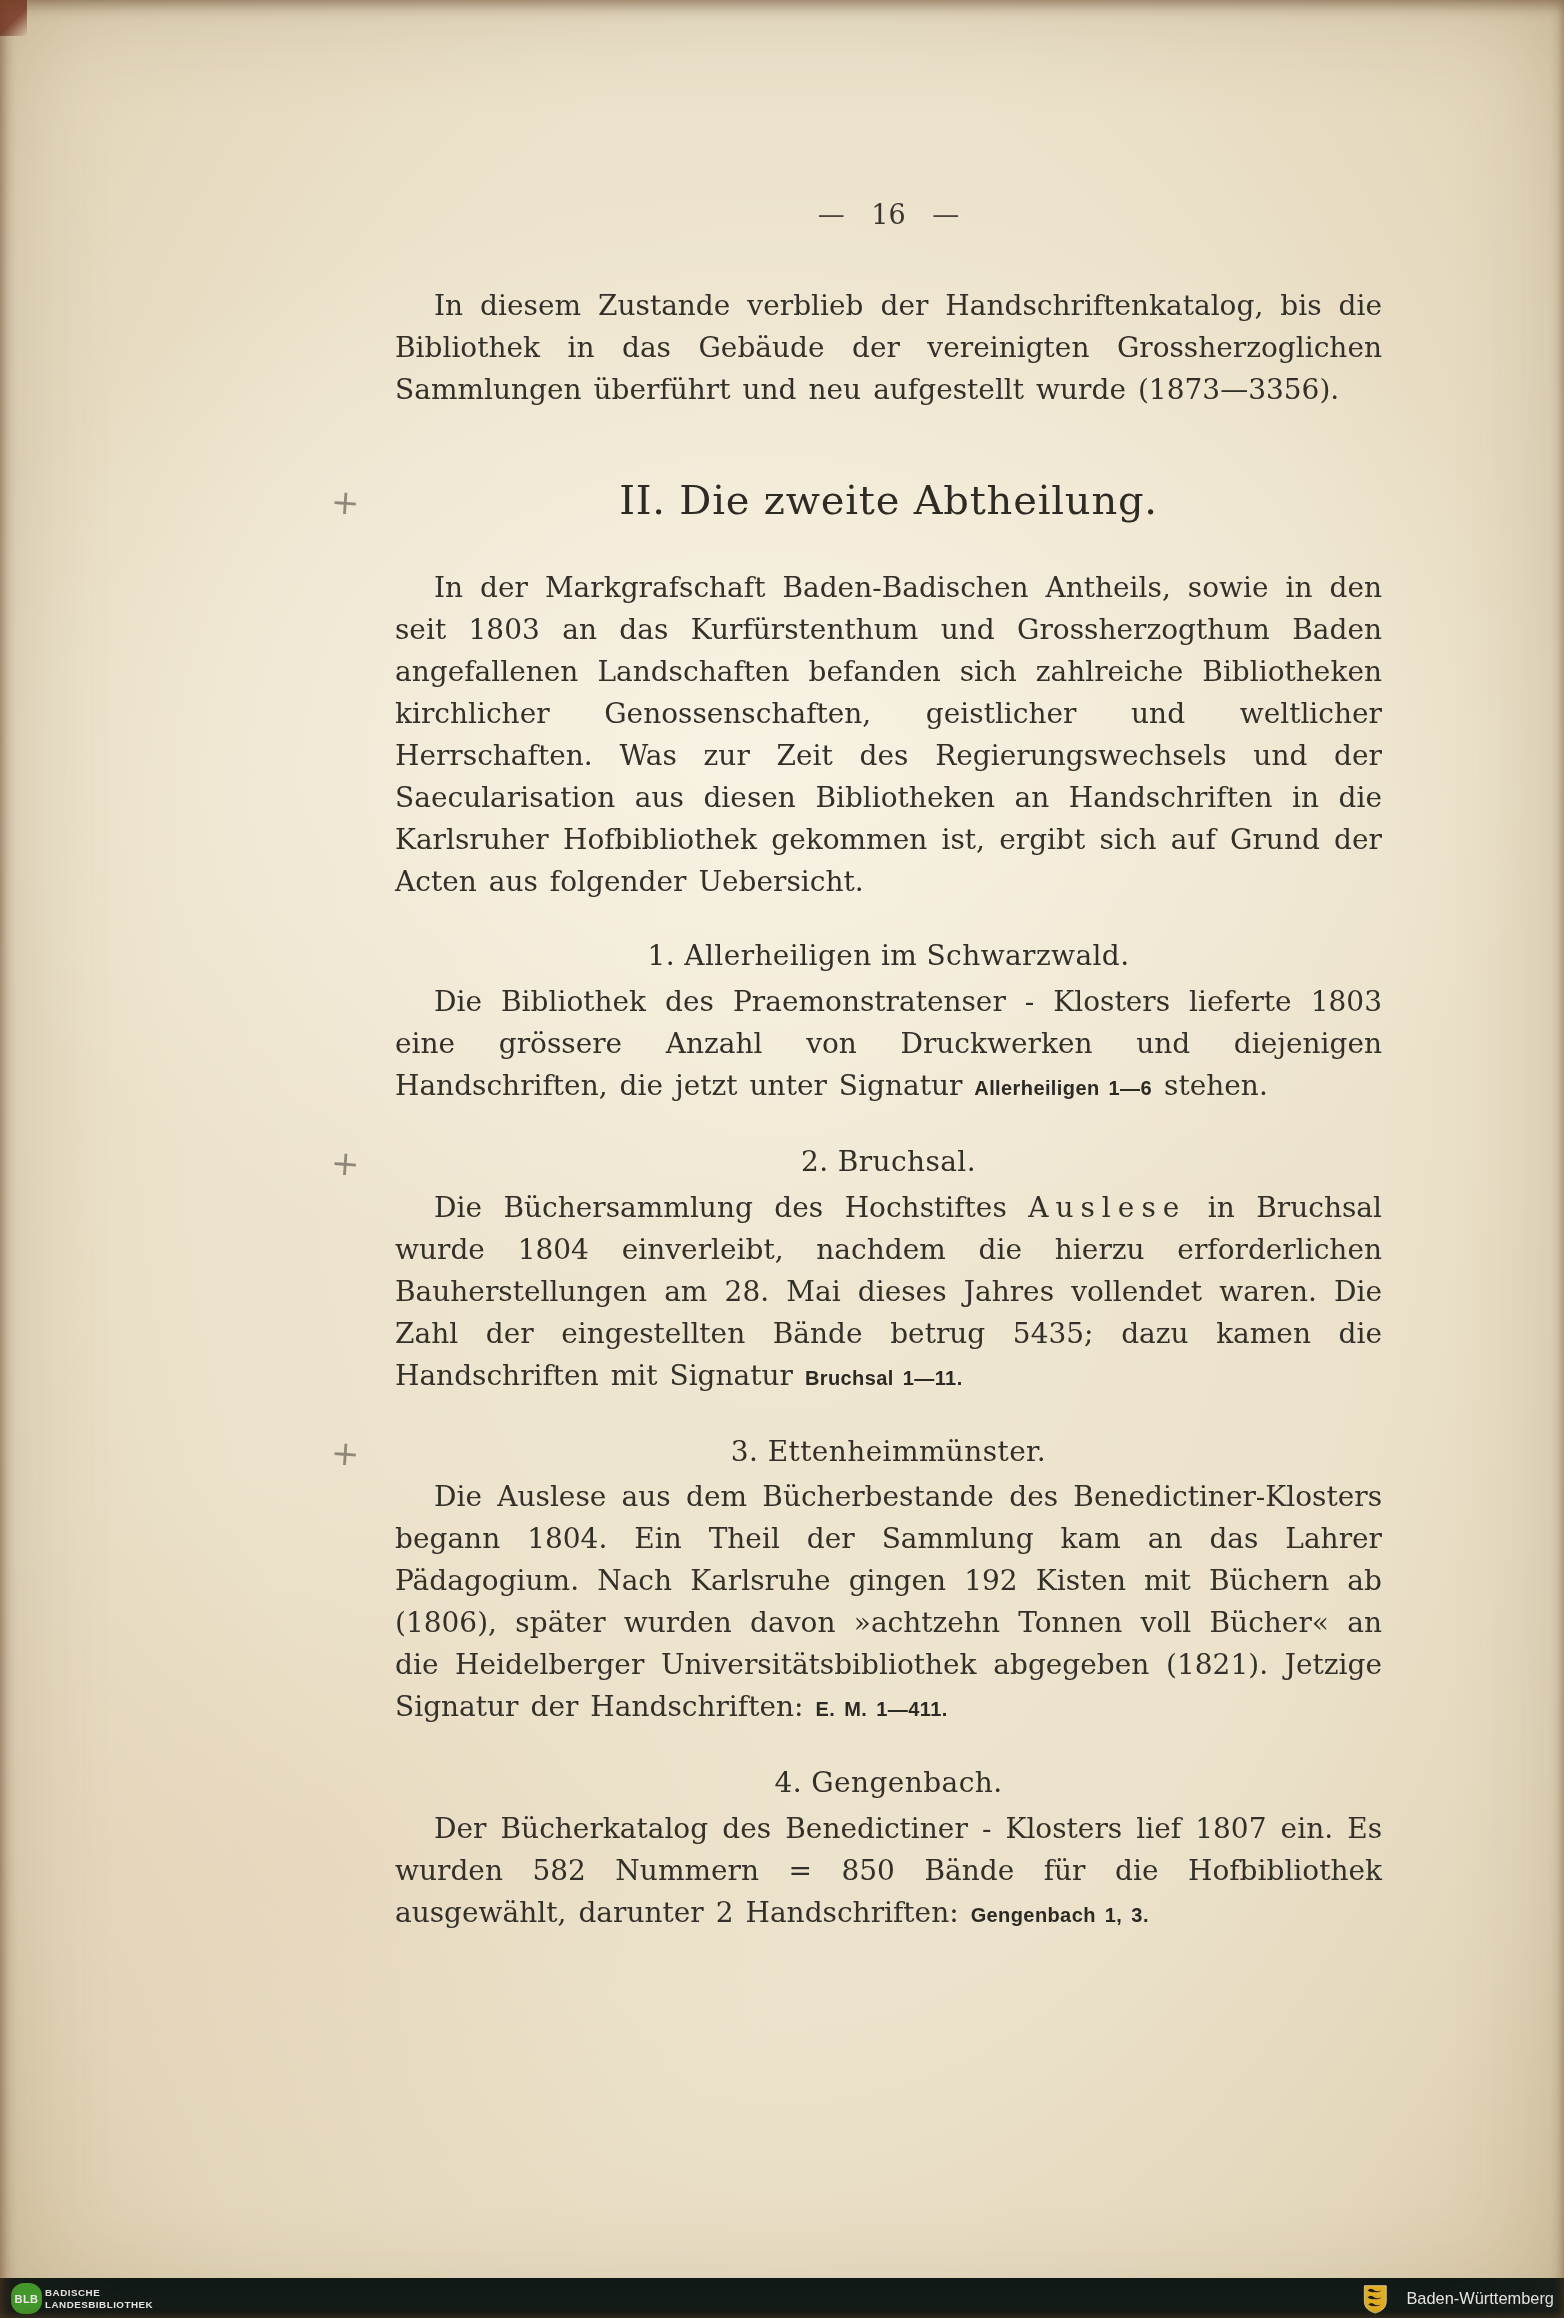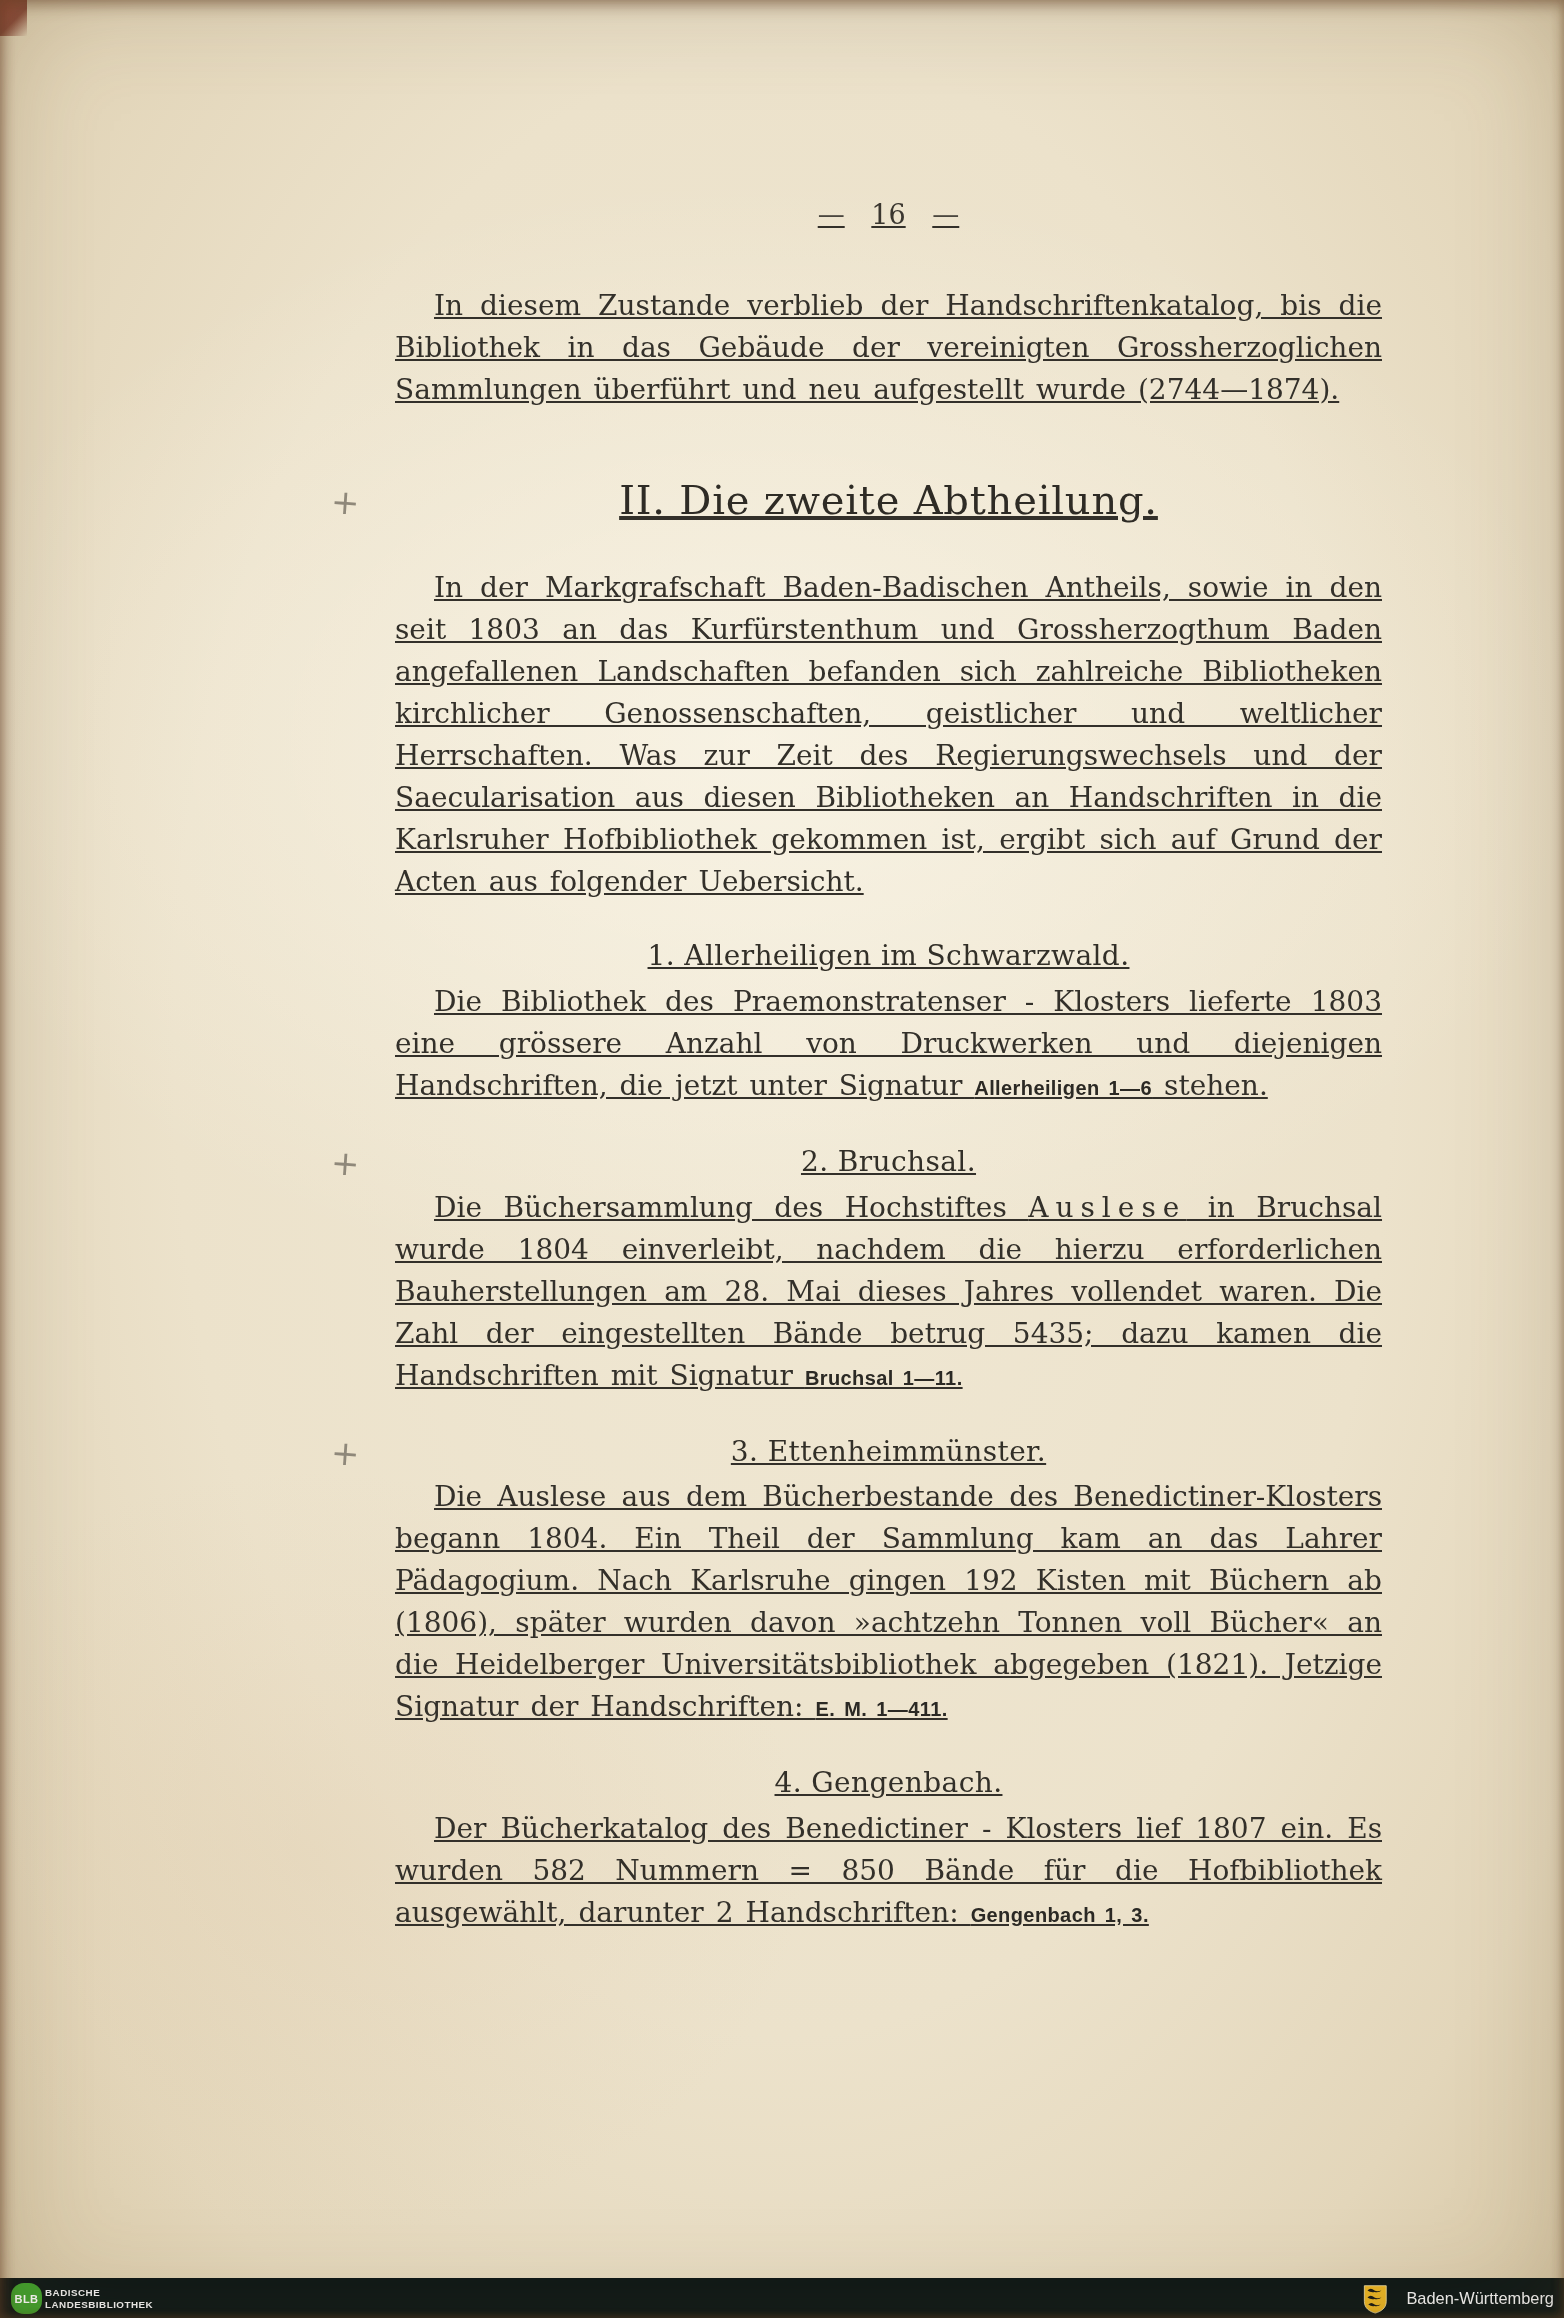--- a/index.html
+++ b/index.html
@@ -23,21 +23,21 @@
       inset -4.7px 0 9.4px rgba(110,80,45,.18),
       inset 0 -4.7px 7.8px rgba(110,80,45,.2);
   }
   .corner-mark{
     position:absolute;left:0;top:0;width:26.6px;height:36px;
     background:linear-gradient(135deg, #8a2f23 0%, #7c3526 55%, rgba(124,53,38,0) 100%);
     opacity:.85;
   }
   .page-content{
     position:absolute;left:395px;top:194px;width:987px;
-    color:#33302a;font-size:28px;line-height:42px;text-align:justify;text-decoration:underline;
+    color:#33302a;font-size:28px;line-height:42px;text-align:justify;
   }
   .page-num{
     text-align:center;margin:0 0 49px 0;font-size:27px;color:#3a362f;
   }
   .page-num .dash{margin:0 26.6px;color:#4a463e;}
   .par{
     margin:0;text-indent:39px;word-spacing:3.1px;
   }
   .main-heading{
     position:relative;text-align:center;font-size:40px;line-height:45px;
@@ -81,21 +81,21 @@
 </head>
 <body>
 
 <div class="scan-page">
   <div class="corner-mark"></div>
 
   <div class="page-content">
 
     <div class="page-num"><span class="dash">—</span><span>16</span><span class="dash">—</span></div>
 
-    <p class="par">In diesem Zustande verblieb der Handschriftenkatalog, bis die Bibliothek in das Gebäude der vereinigten Grossherzoglichen Sammlungen überführt und neu aufgestellt wurde (2744—1874).</p>
+    <p class="par">In diesem Zustande verblieb der Handschriftenkatalog, bis die Bibliothek in das Gebäude der vereinigten Grossherzoglichen Sammlungen überführt und neu aufgestellt wurde (1873—3356).</p>
 
     <h1 class="main-heading"><span class="plus">+</span><span>II. Die zweite Abtheilung.</span></h1>
 
     <p class="par">In der Markgrafschaft Baden-Badischen Antheils, sowie in den seit 1803 an das Kurfürstenthum und Grossherzogthum Baden angefallenen Landschaften befanden sich zahlreiche Bibliotheken kirchlicher Genossenschaften, geistlicher und weltlicher Herrschaften. Was zur Zeit des Regierungswechsels und der Saecularisation aus diesen Bibliotheken an Handschriften in die Karlsruher Hofbibliothek gekommen ist, ergibt sich auf Grund der Acten aus folgender Uebersicht.</p>
 
     <h2 class="sec-heading"><span>1. Allerheiligen im Schwarzwald.</span></h2>
     <p class="par"><span>Die Bibliothek des Praemonstratenser - Klosters lieferte 1803 eine grössere Anzahl von Druckwerken und diejenigen Handschriften, die jetzt unter Signatur </span><span class="sig">Allerheiligen 1—6</span><span> stehen.</span></p>
 
     <h2 class="sec-heading"><span class="plus">+</span><span>2. Bruchsal.</span></h2>
     <p class="par"><span>Die Büchersammlung des Hochstiftes </span><span class="spaced">Auslese</span><span> in Bruchsal wurde 1804 einverleibt, nachdem die hierzu erforderlichen Bauherstellungen am 28. Mai dieses Jahres vollendet waren. Die Zahl der eingestellten Bände betrug 5435; dazu kamen die Handschriften mit Signatur </span><span class="sig">Bruchsal 1—11.</span></p>

